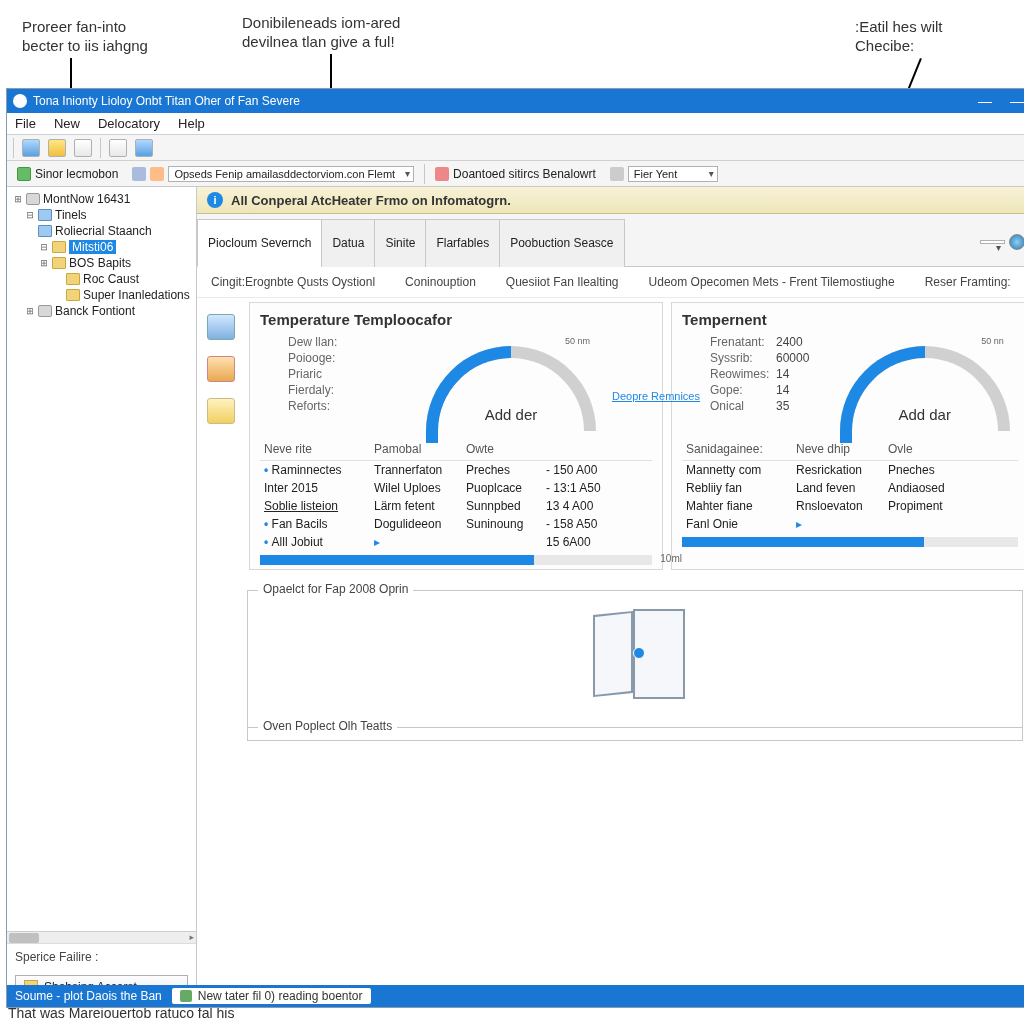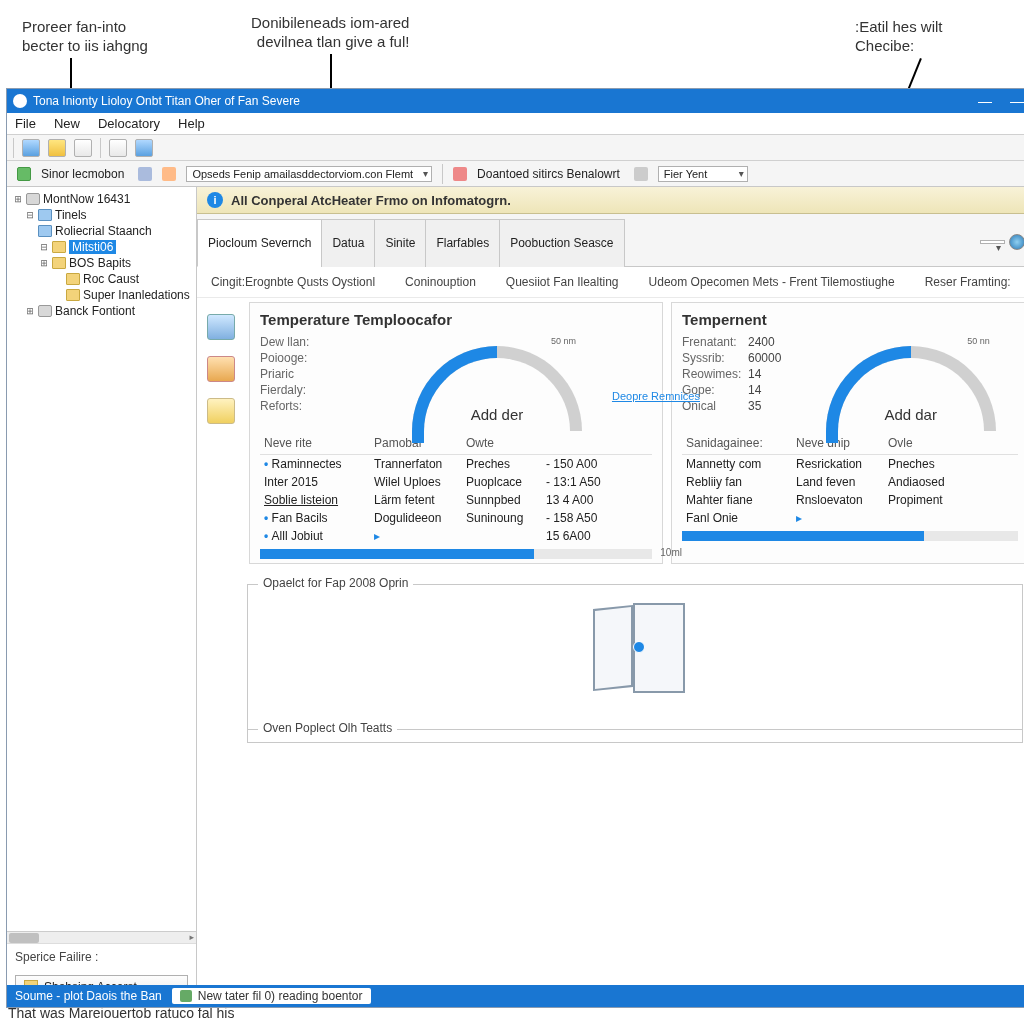--- a/index.html
+++ b/index.html
@@ -21,21 +21,21 @@
 .menubar { background: #fff; border-bottom: 1px solid #d0d0d0; padding: 3px 8px; display: flex; gap: 18px; font-size: 13px; }
 .menubar span { cursor: default; }
 
 .toolbar1 { background: #f5f5f5; border-bottom: 1px solid #d0d0d0; padding: 3px 6px; display: flex; gap: 8px; align-items: center; height: 26px; }
 .tb-ico { width: 18px; height: 18px; border: 1px solid #b0b0b0; border-radius: 2px; display: inline-block; background: linear-gradient(#fff,#e8e8e8); }
 .tb-sep { width: 1px; height: 20px; background: #c8c8c8; }
 .tb-ico.yellow { background: linear-gradient(#ffe680,#f0c040); }
 .tb-ico.blue { background: linear-gradient(#b0d8ff,#5aa0e0); }
 
 .toolbar2 { background: #f5f5f5; border-bottom: 1px solid #c8c8c8; padding: 3px 6px; display: flex; gap: 6px; align-items: center; font-size: 12px; height: 26px; }
-.tb-seg { display: flex; align-items: center; gap: 10px; padding: 0 4px; }
+.tb-seg { display: flex; align-items: center; gap: 4px; padding: 0 4px; }
 .dd { border: 1px solid #b0b0b0; padding: 1px 18px 1px 5px; position: relative; background: #fff; font-size: 11px; }
 .dd::after { content: "▾"; position: absolute; right: 3px; top: 1px; font-size: 10px; color: #555; }
 .mini-ico { width: 14px; height: 14px; display: inline-block; border-radius: 2px; }
 
 
 .body { display: flex; height: 820px; }
 
 
 .tree-pane { width: 190px; border-right: 1px solid #c8c8c8; background: #fff; display: flex; flex-direction: column; }
 .tree { flex: 1; padding: 4px 2px; font-size: 12px; overflow: hidden; }
@@ -70,33 +70,33 @@
 
 .panels-row { display: flex; gap: 8px; padding: 4px 4px 0 4px; }
 .side-icons { width: 40px; display: flex; flex-direction: column; gap: 16px; padding-top: 12px; align-items: center; }
 .side-icons .sic { width: 28px; height: 26px; border-radius: 3px; }
 .sic.s1 { background: linear-gradient(#d0e8ff,#80b0e0); border:1px solid #7aa; }
 .sic.s2 { background: linear-gradient(#ffe0b0,#e8a850); border:1px solid #c88; }
 .sic.s3 { background: linear-gradient(#fff2c0,#f0d060); border:1px solid #cb8; }
 
 .panel { border: 1px solid #d8d8d8; background: #fdfdfd; flex: 1; padding: 8px 10px 4px; }
 .panel h3 { font-size: 15px; font-weight: 600; color: #333; margin-bottom: 6px; }
-.panel-top { display: flex; gap: 22px; }
+.panel-top { display: flex; gap: 22px; margin-left: 28px; }
 .kv { font-size: 12px; color: #444; }
 .kv div { display: flex; gap: 6px; padding: 1px 0; }
 .kv .k { color: #666; min-width: 60px; }
 
 .gauge-wrap { position: relative; flex: 1; height: 100px; }
 .gauge { width: 170px; height: 85px; border: 12px solid #d0d0d0; border-bottom: none; border-top-left-radius: 100px; border-top-right-radius: 100px; position: relative; margin: 12px auto 0; }
 .gauge .fill { position: absolute; top: -12px; left: -12px; width: 85px; height: 97px; border: 12px solid #1e88e5; border-right:none; border-bottom: none; border-top-left-radius: 100px; }
 .gauge .lbl { position: absolute; left: 50%; top: 48px; transform: translateX(-50%); font-size: 15px; color: #333; }
 .gauge .tick { position: absolute; font-size: 9px; color: #666; }
 .link-side { font-size: 11px; color: #1e88e5; text-decoration: underline; position: absolute; }
 
-.tbl { margin-top: 0; font-size: 12px; }
+.tbl { margin-top: 6px; font-size: 12px; }
 .tbl .hdr, .tbl .row { display: flex; }
 .tbl .hdr { color: #555; border-bottom: 1px solid #e0e0e0; padding-bottom: 2px; }
 .tbl .c { padding: 2px 4px; }
 .tbl .c1 { width: 110px; }
 .tbl .c2 { width: 92px; }
 .tbl .c3 { width: 80px; }
 .tbl .c4 { flex: 1; }
 .bullet::before { content: "• "; color: #1e88e5; font-weight: bold; }
 .u { text-decoration: underline; }
 .play { color: #1e88e5; margin-right: 4px; }
@@ -105,38 +105,38 @@
 .prog .txt { position: absolute; right: -30px; top: -2px; font-size: 10px; color: #666; }
 
 
 .groupbox { margin: 20px 10px 4px 50px; border: 1px solid #c8c8c8; padding: 10px 14px 8px; position: relative; }
 .groupbox .legend { position: absolute; top: -9px; left: 10px; background: #fff; padding: 0 5px; font-size: 12px; color: #444; }
 .door-diag { width: 120px; height: 100px; margin: 8px auto 12px; position: relative; }
 .door-diag .frame { position: absolute; right: 10px; top: 0; width: 52px; height: 90px; border: 2px solid #8899aa; background: #f5f7fa; }
 .door-diag .door { position: absolute; right: 62px; top: 4px; width: 40px; height: 82px; border: 2px solid #8899aa; background: #f5f7fa; transform: skewY(-6deg); }
 .door-diag .dot { position: absolute; right: 50px; top: 38px; width: 12px; height: 12px; border-radius: 50%; background: #1e88e5; border: 1px solid #fff; }
 .gb-row { display: flex; justify-content: space-between; font-size: 12px; color: #444; padding: 0 30px; }
-.gb-sub { margin: 26px -14px -8px; border-top: 1px solid #c8c8c8; padding: 6px 14px; font-size: 12px; color: #444; position: relative; }
+.gb-sub { margin: 18px -14px -8px; border-top: 1px solid #c8c8c8; padding: 6px 14px; font-size: 12px; color: #444; position: relative; }
 .gb-sub .legend2 { position: absolute; top: -9px; left: 10px; background: #fff; padding: 0 5px; }
 
 
 .statusbar { position: absolute; left: 0; right: 0; bottom: 0; height: 22px; background: #1976d2; color: #fff; display: flex; align-items: center; padding: 0 8px; font-size: 12px; gap: 10px; }
 .statusbar .cell { background: #fff; color: #333; padding: 1px 8px; border-radius: 2px; display: flex; align-items: center; gap: 6px; }
 .statusbar .sic2 { width: 12px; height: 12px; background: #6a6; border-radius: 2px; display: inline-block; }
 
 .caption-bottom { position: absolute; left: 8px; top: 1005px; font-size: 14px; color: #333; }
 </style>
 </head>
 <body>
 
 <div class="annot" style="left:22px; top:18px; white-space:pre;">Proreer fan-into
 becter to iis iahgng</div>
 <div class="arrow" style="left:70px; top:58px; height:60px;"></div>
 
-<div class="annot" style="left:251px; top:14px; white-space:pre;text-align:right;">Donibileneads iom-ared
+<div class="annot" style="left:242px; top:14px; white-space:pre;">Donibileneads iom-ared
 devilnea tlan give a ful!</div>
 <div class="arrow" style="left:330px; top:54px; height:120px;"></div>
 
 <div class="annot" style="left:855px; top:18px; white-space:pre;">:Eatil hes wilt
 Checibe:</div>
 <div class="arrow diag" style="left:920px; top:58px; height:130px; transform:rotate(22deg);"></div>
 
 <div class="caption-bottom">That was Mareiouertob ratuco fal his</div>
 
 <div class="window">

